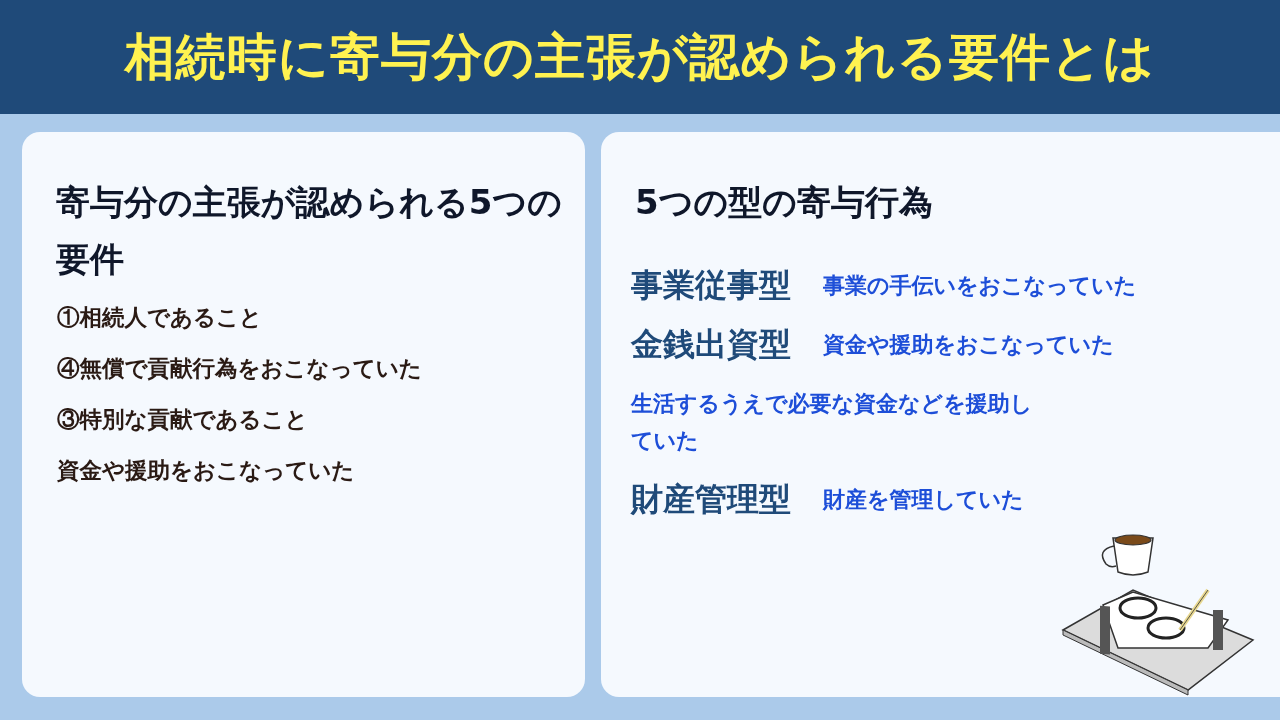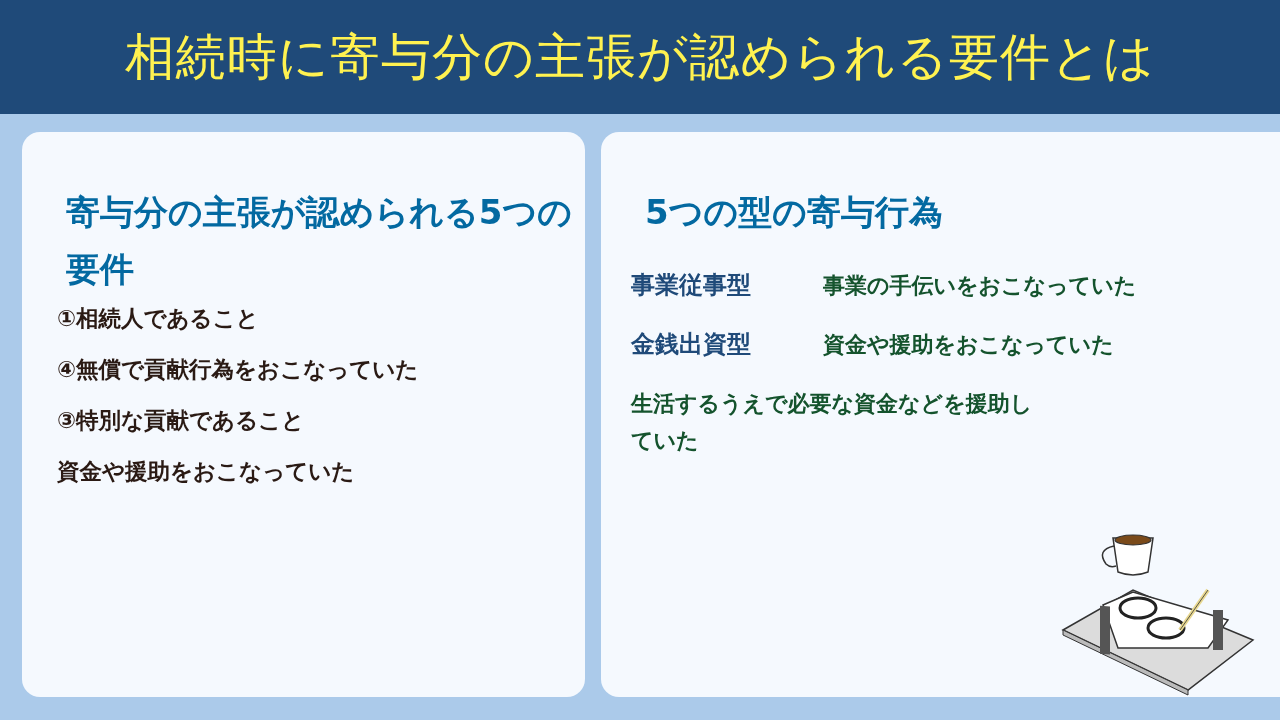--- a/index.html
+++ b/index.html
@@ -7,43 +7,43 @@
       width:1280px; height:720px; overflow:hidden; position:relative;
       background:#abcaea;
       font-family: "DejaVu Sans", "Liberation Sans", sans-serif;
     }
     .header {
       position:absolute; left:0; top:0; width:1280px; height:114px;
       background:#1f4a79;
       display:flex; align-items:center; justify-content:center;
     }
     .header h1 {
-      margin:13px; color:#fff250; font-size:50px; font-weight:normal; letter-spacing:1px;
+      margin:13px; color:#fff250; font-size:50px; font-weight:bold; letter-spacing:1px;
     }
     .card {
       position:absolute; top:132px; height:565px;
       background:#f5f9fe; border-radius:18px;
     }
     .card.left { left:22px; width:563px; }
     .card.right { left:601px; width:756px; }
     .card-title {
-      position:absolute; color:#0369a1; font-weight:bold; font-size:34px; line-height:57px;
-      margin:14px;
+      position:absolute; color:#0f172a; font-weight:bold; font-size:34px; line-height:57px;
+      margin:4px;
     }
     .left .card-title { left:30px; top:38px; width:520px; }
     .right .card-title { left:30px; top:38px; }
-    .req-list { position:absolute; left:35px; top:173px; list-style:none; margin:0; padding:0; }
+    .req-list { position:absolute; left:35px; top:173px; list-style:none; margin:0; padding:0;font-family:Liberation Serif, serif; }
     .req-list li {
       color:#2a1a14; font-weight:bold; font-size:22.5px; line-height:26px; height:26px;
       margin-bottom:25px; white-space:nowrap;
     }
     .type-table { position:absolute; left:30px; top:135px; width:610px; }
     .type-row { display:flex; margin-bottom:22px; }
-    .type-name { width:192px; flex:none; color:#1f4a79; font-weight:bold; font-size:24px; line-height:37px; }
-    .type-desc { color:#14532d; font-weight:bold; font-size:22px; line-height:37px; }
+    .type-name { width:192px; flex:none; color:#1f4a79; font-weight:bold; font-size:32px; line-height:37px; }
+    .type-desc { color:#1d4ed8; font-weight:bold; font-size:22px; line-height:37px; }
     .illustration { position:absolute; left:1058px; top:530px; width:200px; height:170px; }
   </style>
 </head>
 <body>
 
 <div class="header">
   <h1>相続時に寄与分の主張が認められる要件とは</h1>
 </div>
 
 <div class="card left">
@@ -63,20 +63,24 @@
       <div class="type-name">事業従事型</div>
       <div class="type-desc">事業の手伝いをおこなっていた</div>
     </div>
     <div class="type-row">
       <div class="type-name">金銭出資型</div>
       <div class="type-desc">資金や援助をおこなっていた</div>
     </div>
     <div class="type-row">
       <div class="type-desc" style="width:410px">生活するうえで必要な資金などを援助していた</div>
     </div>
+    <div class="type-row">
+      <div class="type-name">財産管理型</div>
+      <div class="type-desc">財産を管理していた</div>
+    </div>
   </div>
 </div>
 
 <svg class="illustration" viewBox="0 0 200 170">
 
   <polygon points="5,100 75,60 195,110 130,160" fill="#dcdcdc" stroke="#333" stroke-width="1.5"></polygon>
   <polygon points="5,100 130,160 130,165 5,105" fill="#bbb" stroke="#333" stroke-width="1"></polygon>
 
   <polygon points="45,75 75,62 170,90 150,118 60,118" fill="#fff" stroke="#333" stroke-width="1.5"></polygon>
   <rect x="42" y="72" width="10" height="48" fill="#555" transform="skewY(5)"></rect>

